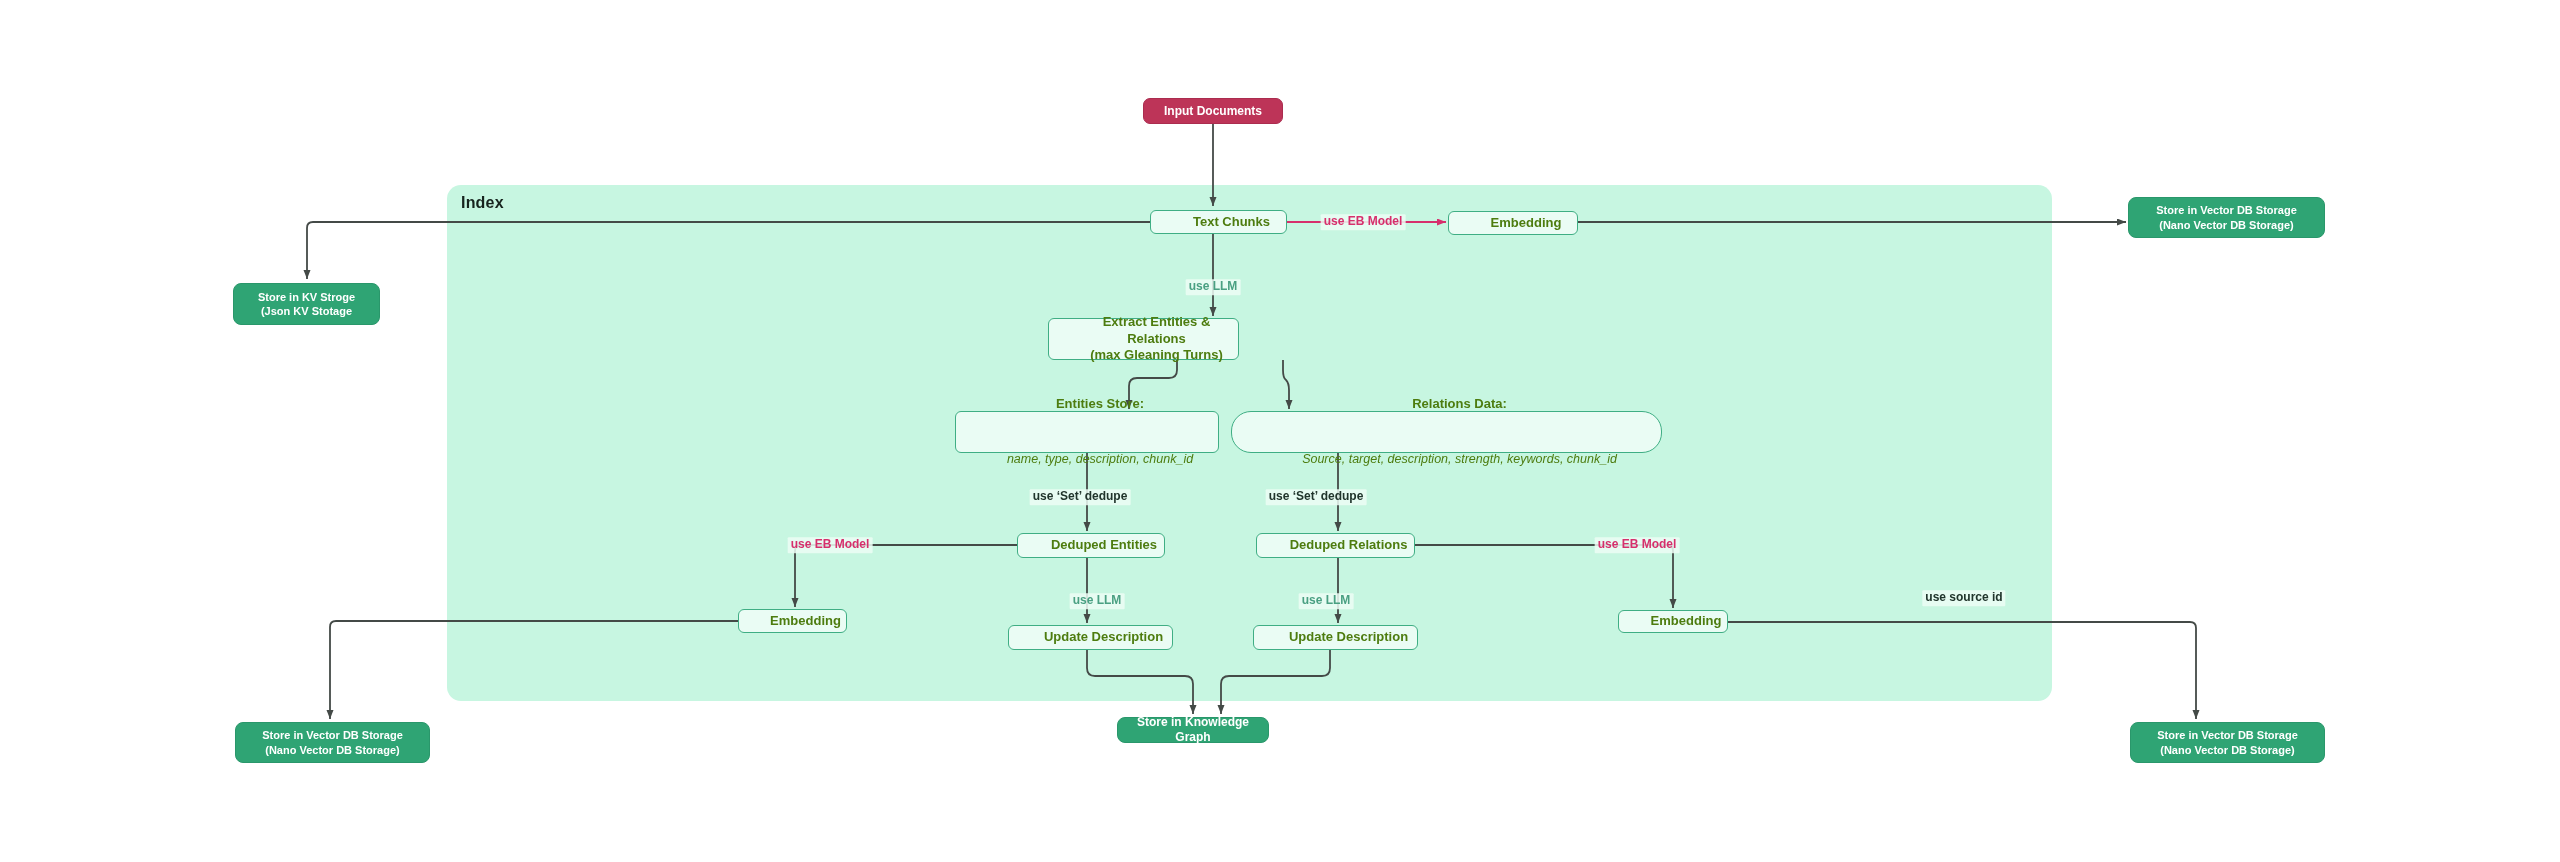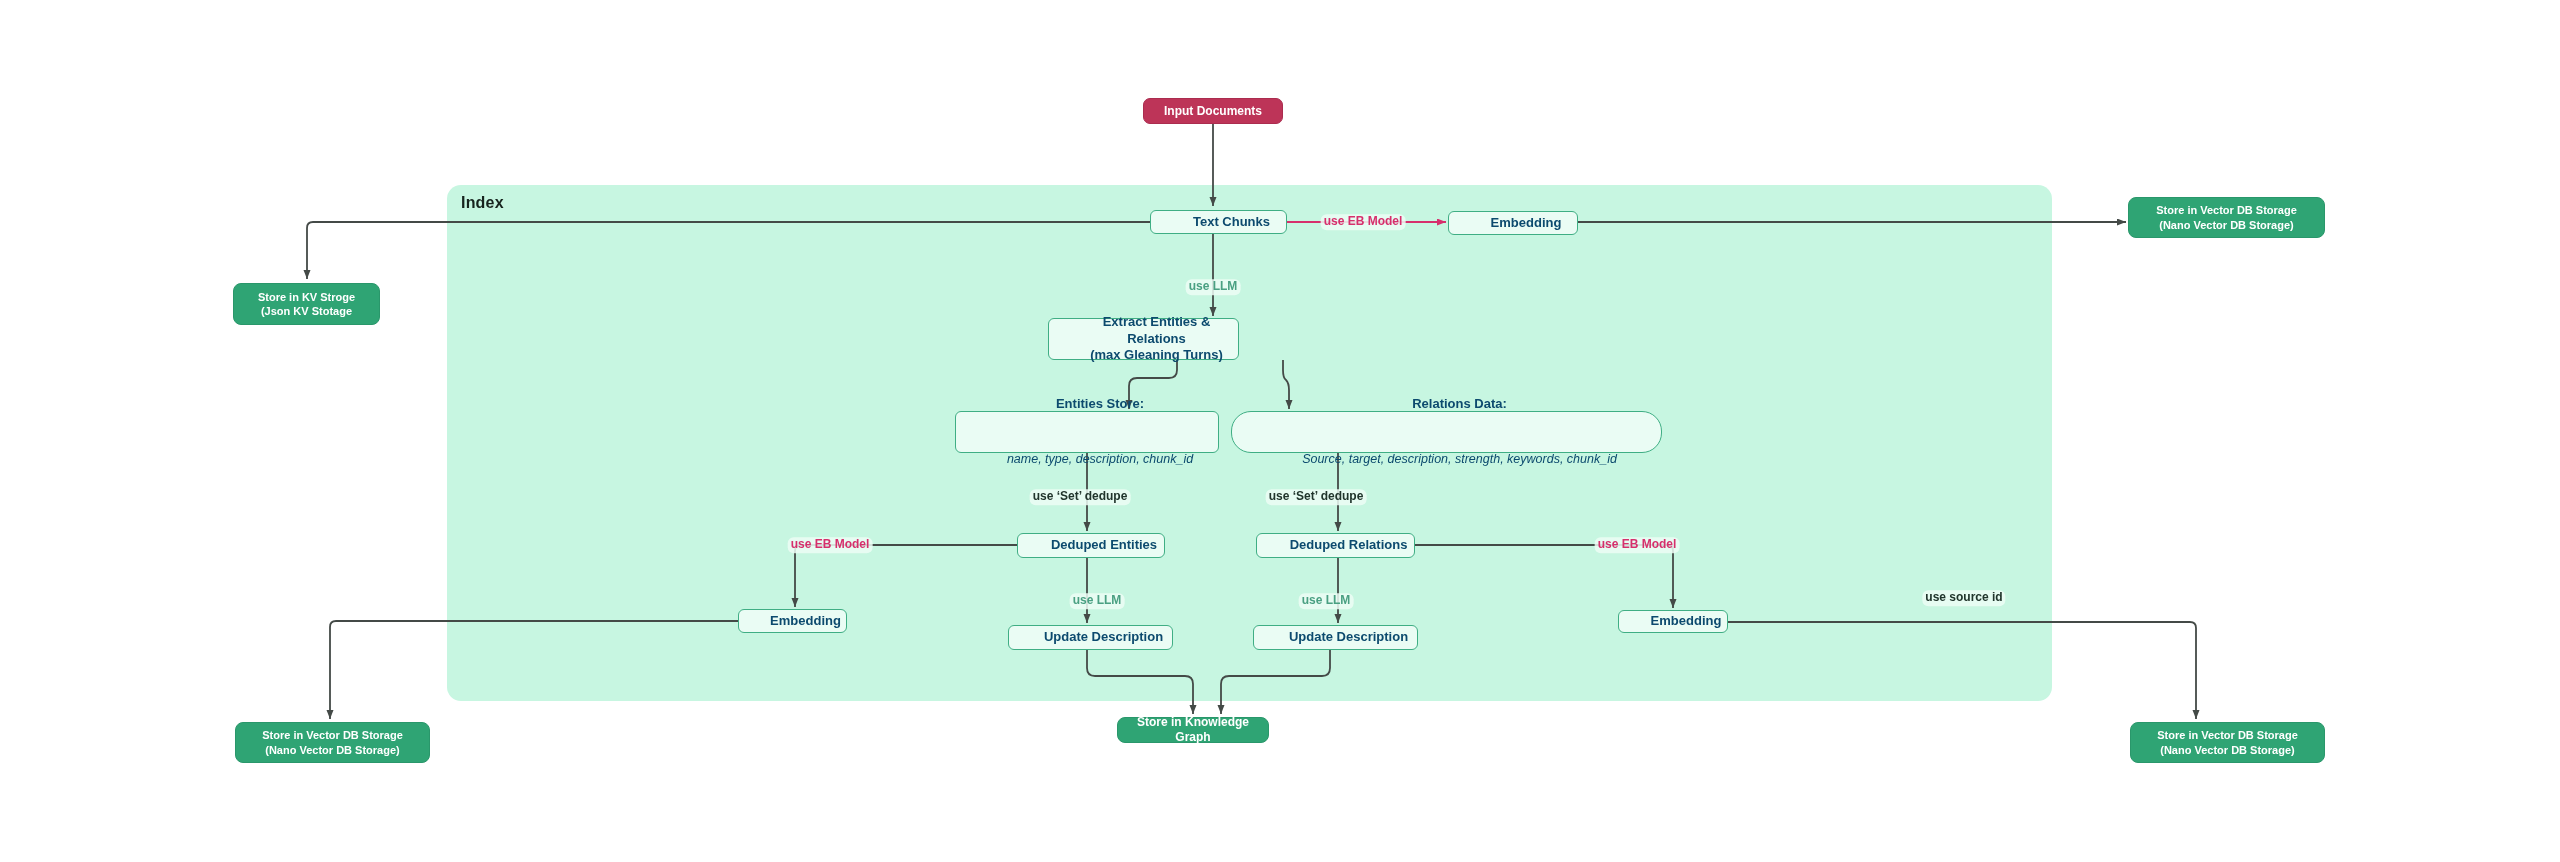--- a/index.html
+++ b/index.html
@@ -16,35 +16,35 @@
     font-size:16px;font-weight:bold;color:#17241e;letter-spacing:.2px;
   }
   svg.edges{position:absolute;left:0;top:0;}
   .node{
     position:absolute;display:flex;flex-direction:column;align-items:center;justify-content:center;
     box-sizing:border-box;text-align:center;line-height:1.25;
   }
   .node-light{
     background:var(--node_fill,#eafcf4);
     border:1.6px solid var(--node_border,#3fae84);
-    border-radius:6px;color:#0c4a6e;font-weight:bold;font-size:13px;padding-left:26px;
+    border-radius:6px;color:#4d7c0f;font-weight:bold;font-size:13px;padding-left:26px;
   }
   .node-light .sub{font-weight:normal;font-style:italic;font-size:12.5px;margin-top:38px;}
   .node-dark{
     background:var(--storage_fill,#2fa474);
     border:1px solid #2a976b;border-radius:8px;color:#ffffff;font-weight:bold;font-size:11px;
   }
   .node-red{
     background:var(--input_fill,#bd3458);
     border:1px solid #ab2c4f;border-radius:7px;color:#ffffff;font-weight:bold;font-size:12px;
   }
   .edge-label{
     position:absolute;transform:translate(-50%,-50%);
     font-size:12px;font-weight:bold;white-space:nowrap;
-    background:rgba(236,253,245,.85);padding:0 3px;border-radius:6px;line-height:1.3;
+    background:rgba(236,253,245,.85);padding:0 3px;border-radius:1px;line-height:1.3;
   }
   .lbl-red{color:var(--highlight,#d62f6c);}
   .lbl-green{color:var(--llm_label,#4aa082);margin-top:10px;}
   .lbl-dark{color:var(--dark_label,#21352c);}
   .tight{line-height:1.3;}
 </style>
 </head>
 <body>
 
 <div id="canvas">

